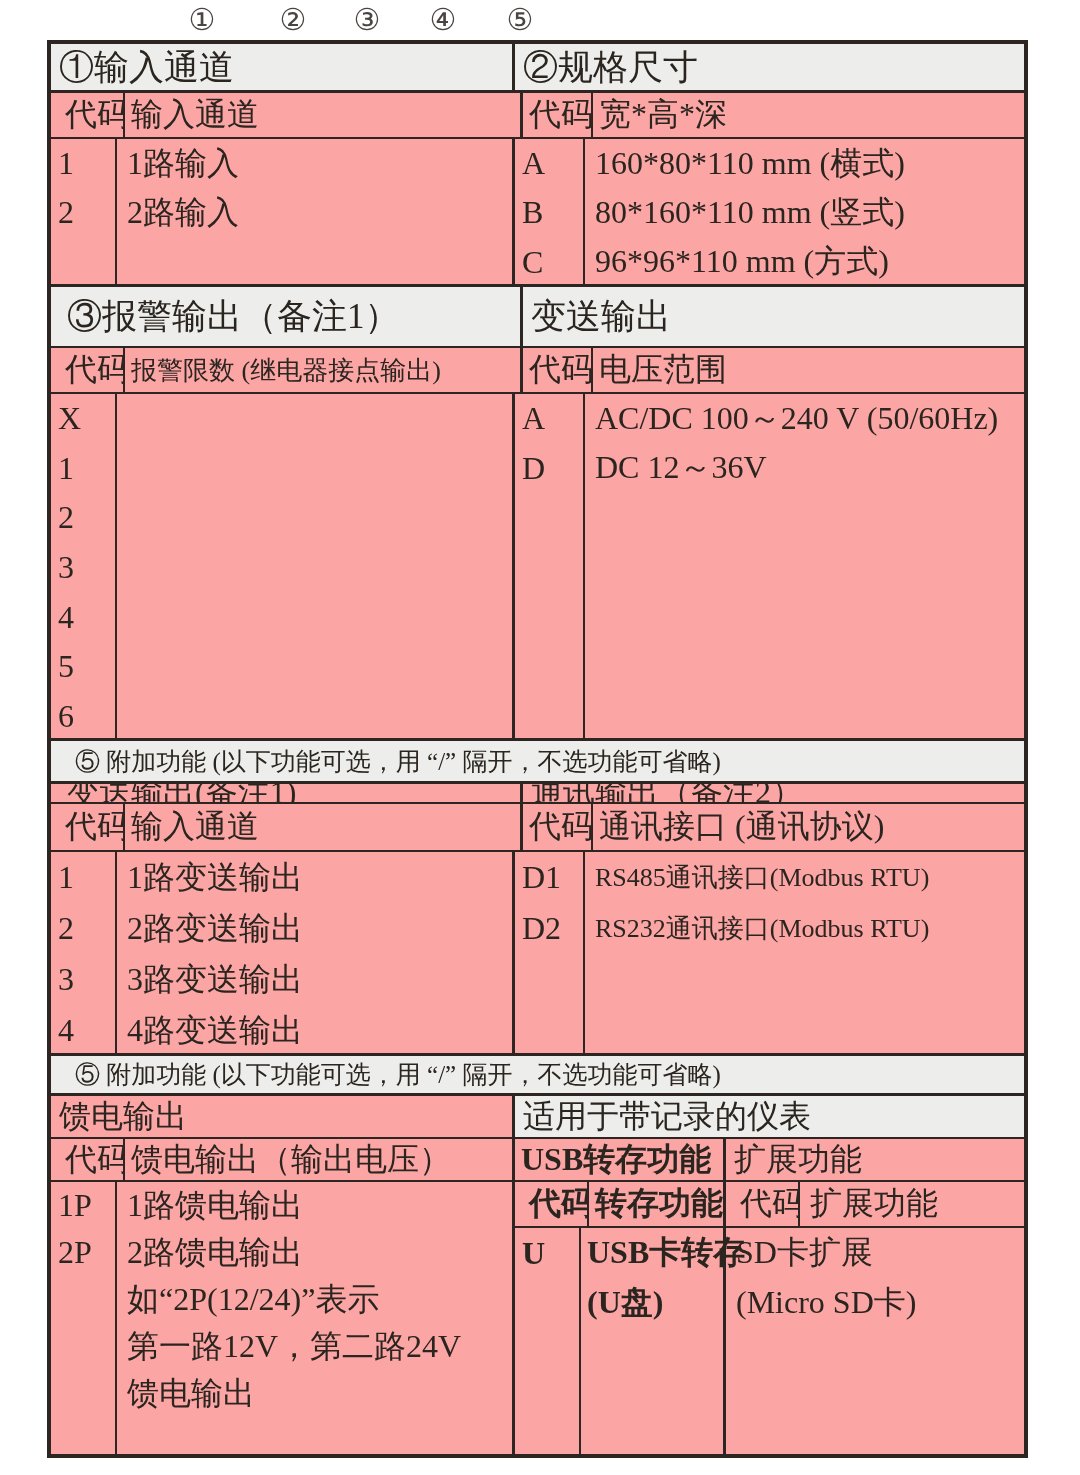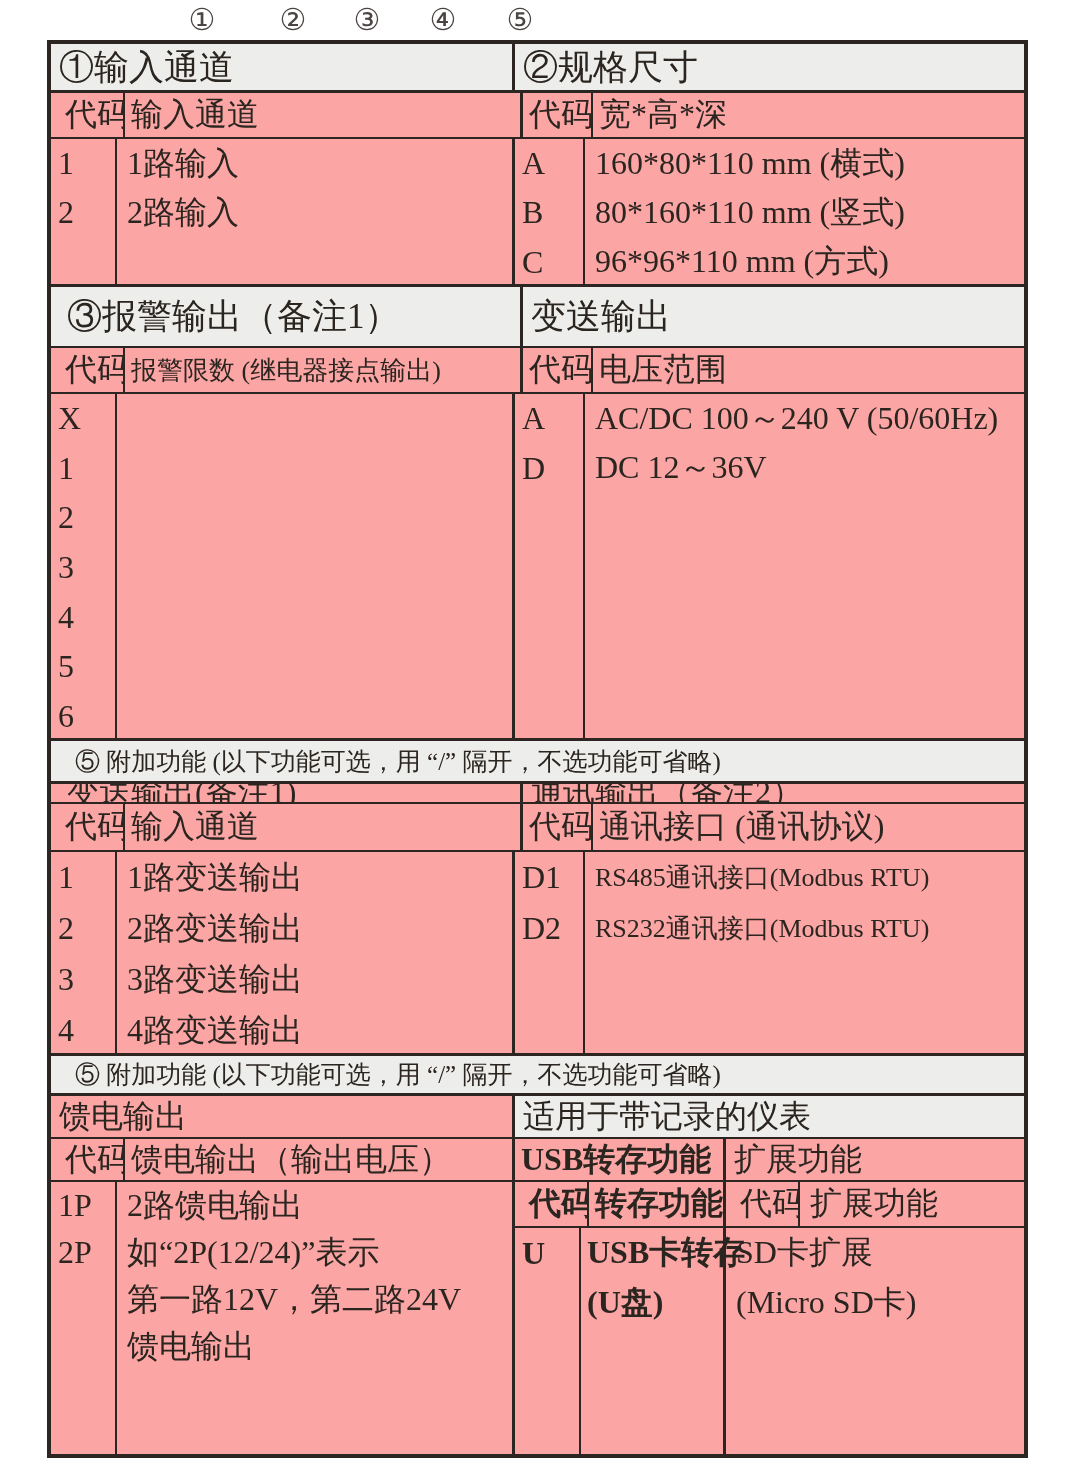--- a/index.html
+++ b/index.html
@@ -198,20 +198,21 @@
       <div class="flex h43 bb2">
         <div class="code hcell">代码</div>
         <div class="hcell grow">馈电输出（输出电压）</div>
       </div>
       <div class="flex grow">
         <div class="code stack">
           <div class="ln lnl r47">1P</div>
           <div class="ln lnl r47">2P</div>
         </div>
         <div class="stack grow">
+          <div class="ln r47">1路馈电输出</div>
           <div class="ln r47">2路馈电输出</div>
           <div class="ln r47">如“2P(12/24)”表示</div>
           <div class="ln r47">第一路12V，第二路24V</div>
           <div class="ln r47">馈电输出</div>
         </div>
       </div>
     </div>
 
     <div class="rh col">
       <div class="hcell h43 bb2 gray" style="padding-left:8px">适用于带记录的仪表</div>

